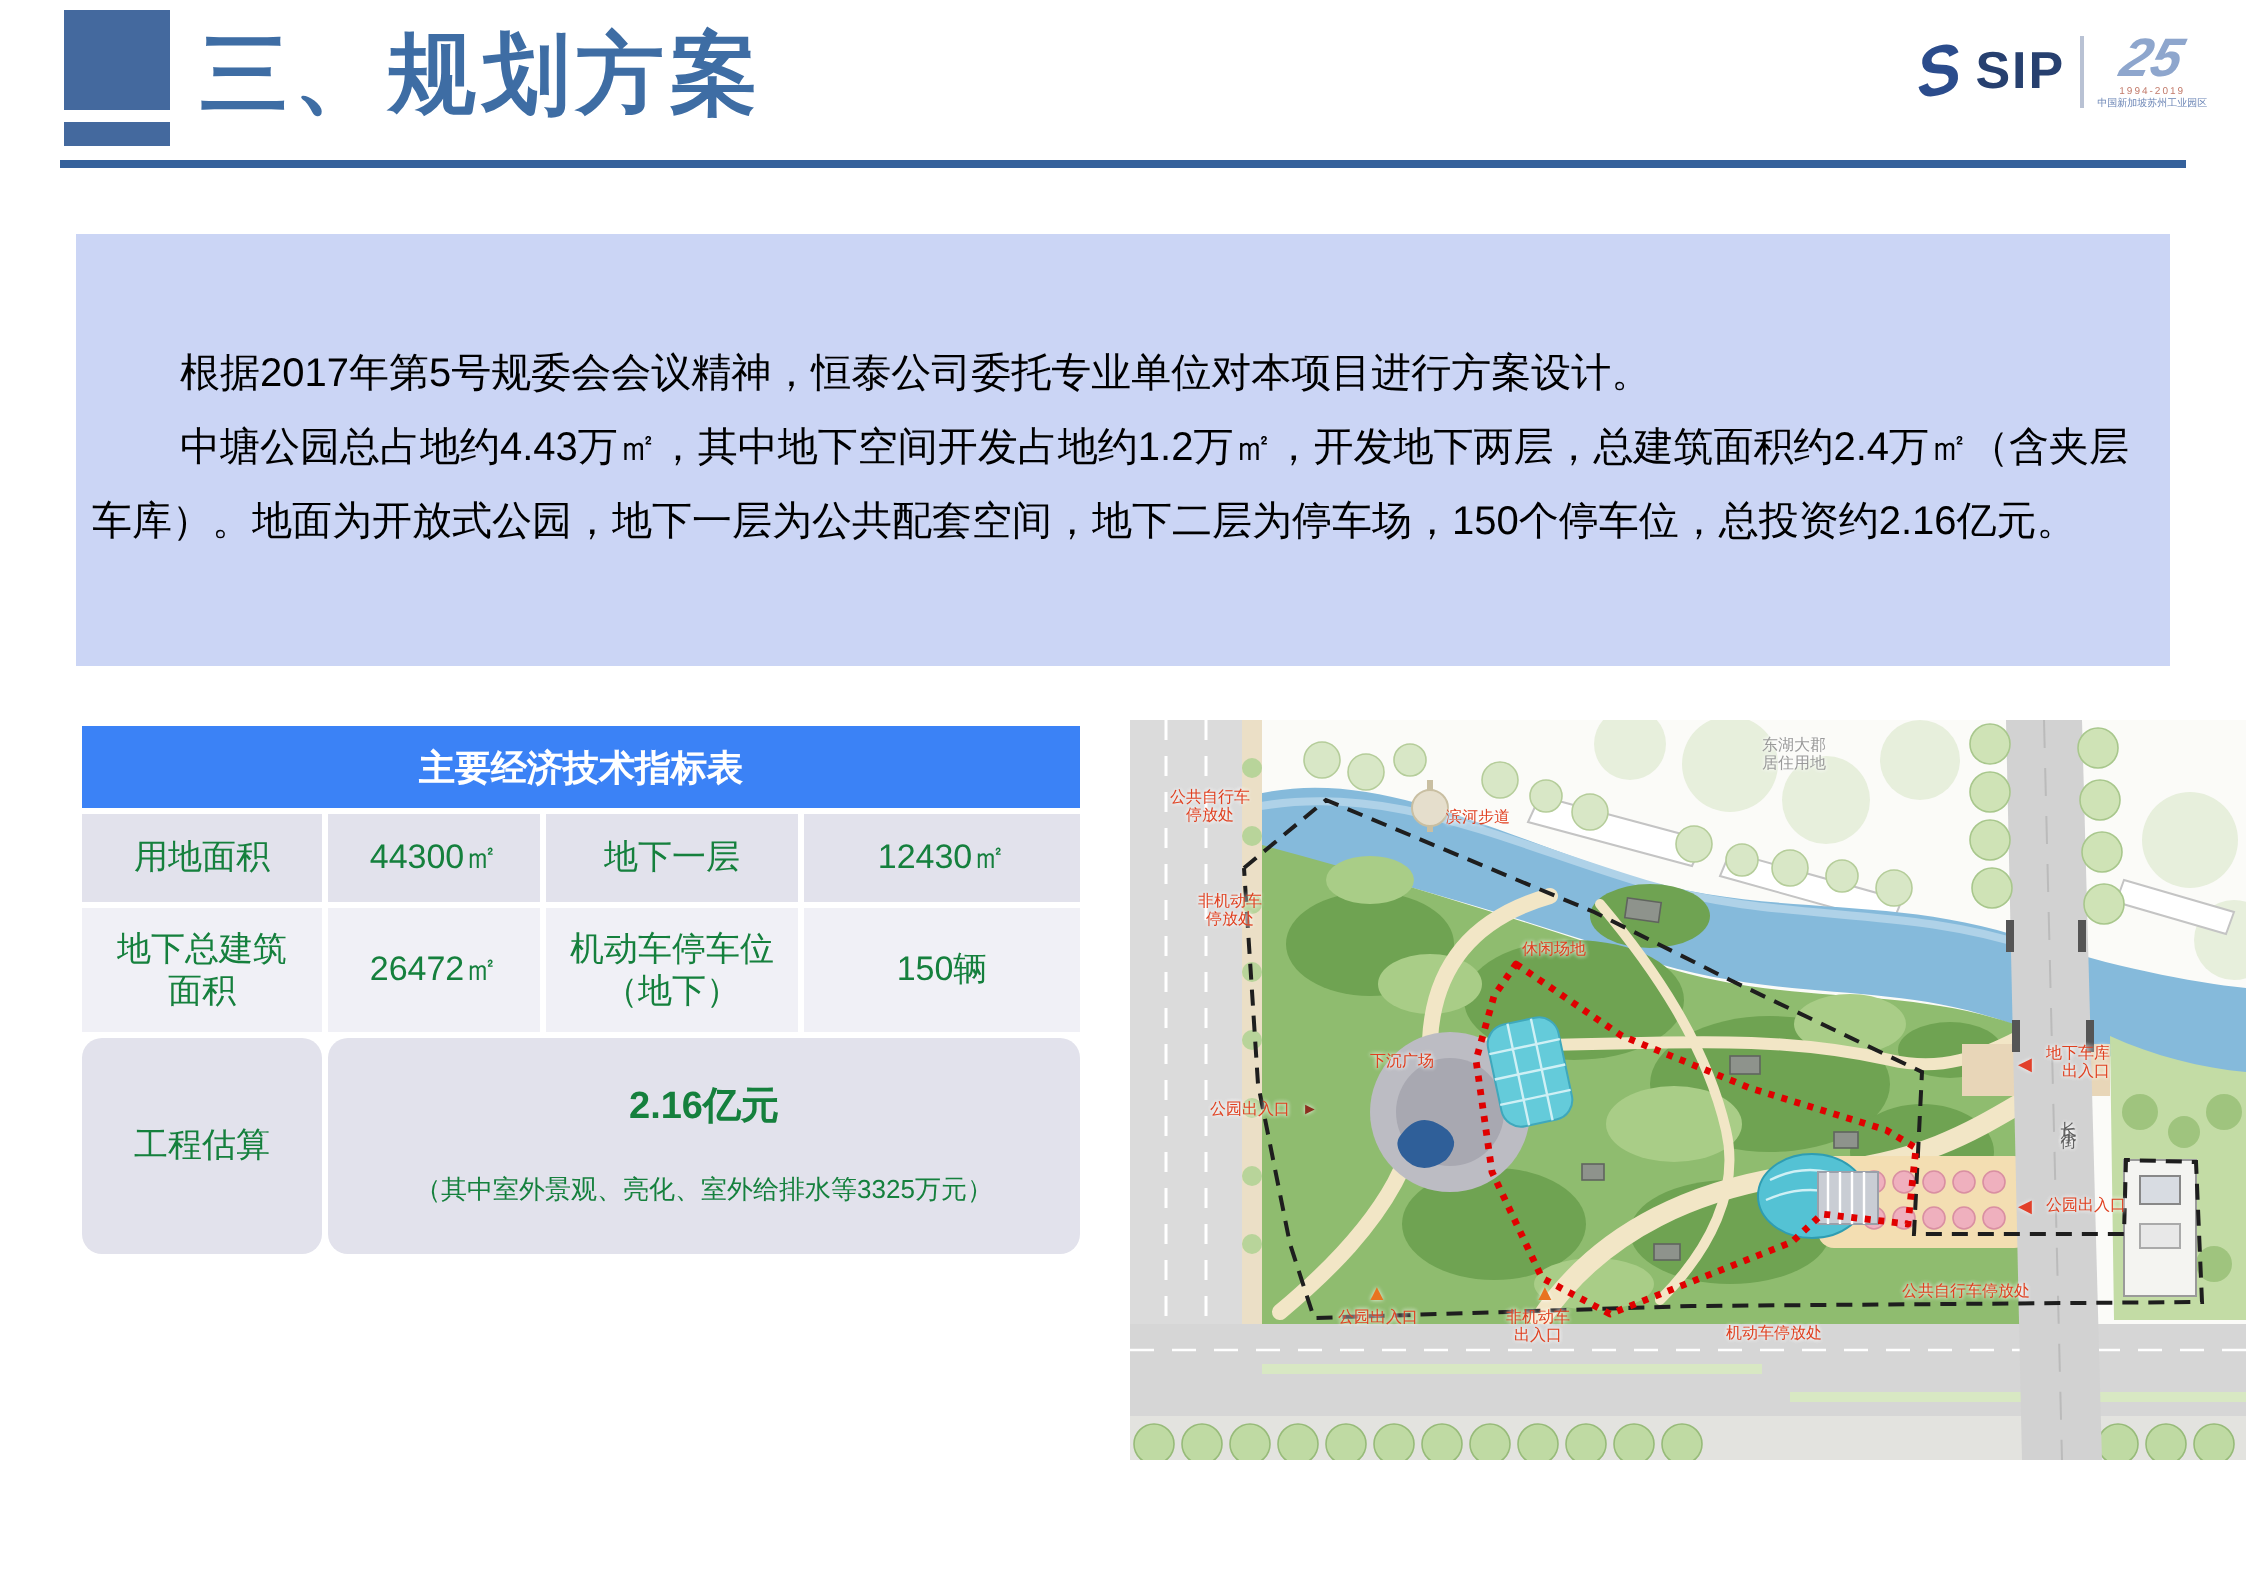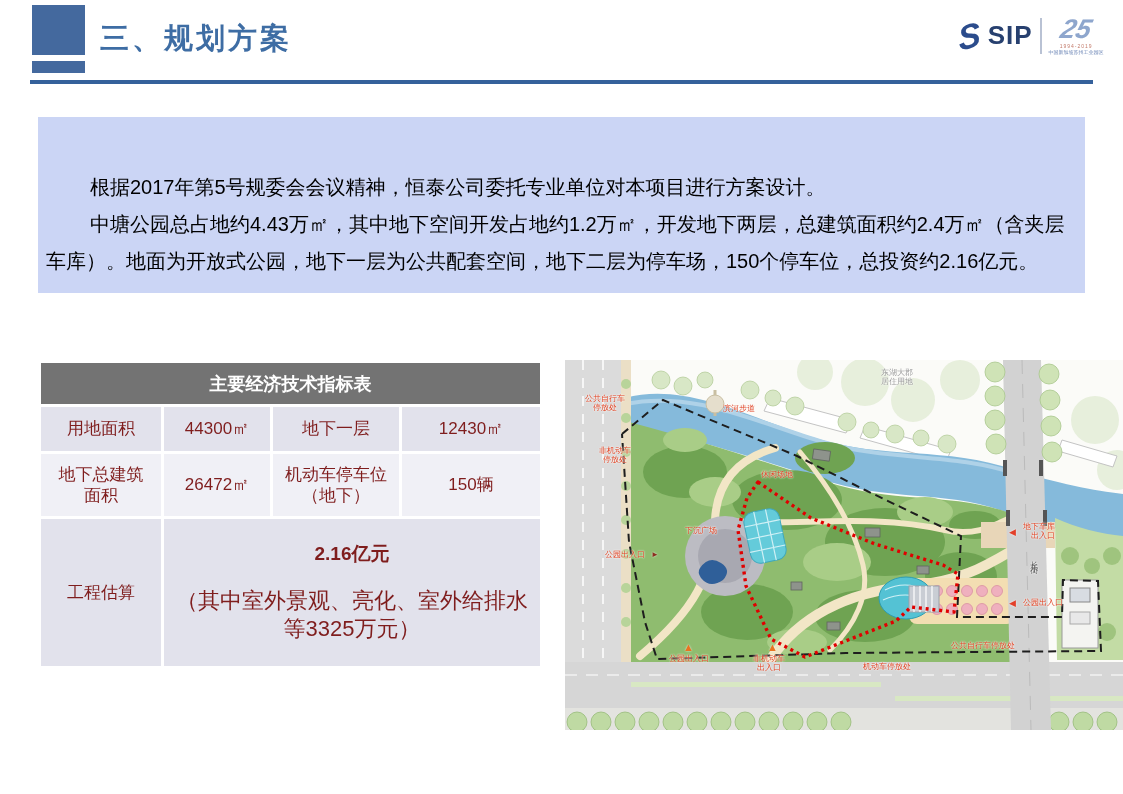--- a/index.html
+++ b/index.html
@@ -5,58 +5,58 @@
   html,body{margin:0;padding:0;background:#888;}
   .slide{
     position:relative;width:1123px;height:794px;background:#FFFFFF;overflow:hidden;
     font-family:"Liberation Sans","DejaVu Sans",sans-serif;color:#111;
   }
   
   .decor-sq{position:absolute;left:32px;top:5px;width:53px;height:50px;background:#44699E;}
   .decor-bar{position:absolute;left:32px;top:61px;width:53px;height:12px;background:#44699E;}
   .title-underline{position:absolute;left:30px;top:80px;width:1063px;height:4px;background:#35619B;}
   .page-title{
-    position:absolute;left:100px;top:6px;margin:0;font-size:29px;line-height:64px;
+    position:absolute;left:100px;top:6px;margin:0;font-size:44px;line-height:64px;
     font-weight:bold;color:#3E6DA4;letter-spacing:3px;
   }
   .sip-logo{position:absolute;left:958px;top:16px;display:flex;align-items:center;gap:7px;}
   .sip-swoosh{display:inline-block;transform:rotate(-14deg) skewX(-8deg);
     font-size:34px;font-weight:bold;font-style:italic;color:#2B4C8C;line-height:34px;}
   .sip-text{font-size:26px;font-weight:bold;color:#27406F;letter-spacing:1px;}
   .sip-divider{width:2px;height:36px;background:#B9C2D4;}
   .anniv{display:flex;flex-direction:column;align-items:center;line-height:1;}
   .anniv-num{font-size:27px;font-weight:bold;font-style:italic;color:#8EA6CD;transform:skewX(-14deg);}
   .anniv-years{font-size:5px;color:#C27A6A;margin-top:1px;letter-spacing:1px;}
   .anniv-org{font-size:5px;color:#6A84B5;margin-top:1px;white-space:nowrap;}
   
   .intro{
-    position:absolute;left:38px;top:117px;width:1047px;height:176px;background:#CBD5F5;
+    position:absolute;left:38px;top:117px;width:1047px;height:216px;background:#CBD5F5;
     box-sizing:border-box;padding:52px 20px 0 8px;
   }
   .intro p{margin:0;font-size:20px;line-height:37px;color:#000;text-indent:2.2em;}
   
   .indicator-table{
     position:absolute;left:38px;top:360px;width:505px;
     border-collapse:separate;border-spacing:3px;table-layout:fixed;
   }
   .indicator-table th{
-    background:#737373;color:#FFFFFF;font-size:18px;font-weight:bold;
+    background:#3b82f6;color:#FFFFFF;font-size:18px;font-weight:bold;
     height:41px;text-align:center;padding:0;
   }
   .indicator-table td{
-    text-align:center;vertical-align:middle;font-size:17px;color:#7f1d1d;
+    text-align:center;vertical-align:middle;font-size:17px;color:#15803d;
     padding:2px 2px;white-space:pre-line;line-height:1.25;
   }
   .indicator-table tr.band-a td{background:#E2E2EC;}
   .indicator-table tr.band-b td{background:#F0F0F6;}
   .row-1 td{height:40px;}
   .row-2 td,.row-3 td,.row-4 td{height:58px;}
-  .row-5 td{height:74px;}
+  .row-5 td{height:74px;border-radius:10px;}
   .estimate-value{font-size:19px;font-weight:bold;display:block;}
-  .estimate-note{display:block;font-size:22px;}
+  .estimate-note{display:block;font-size:13px;}
   
   .site-plan{position:absolute;left:565px;top:360px;width:558px;height:370px;}
   .site-plan svg{position:absolute;left:0;top:0;}
   .map-label{
     position:absolute;font-size:8px;font-weight:normal;color:#E04020;line-height:1.15;
     white-space:pre-line;text-align:center;text-shadow:0 0 2px rgba(255,255,255,.95),0 0 2px rgba(255,255,255,.95);
   }
   .map-label.gray{color:#9A9A9A;font-weight:normal;}
   .map-label.street{color:#5B5B5B;writing-mode:vertical-rl;letter-spacing:3px;font-weight:normal;}
   .map-arrow{position:absolute;line-height:1;text-shadow:0 0 2px rgba(255,255,255,.9);}

